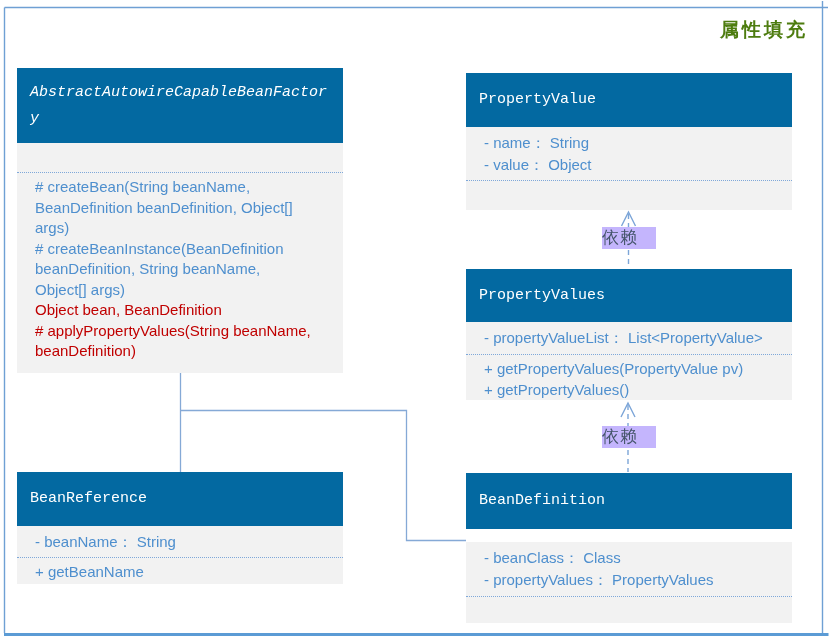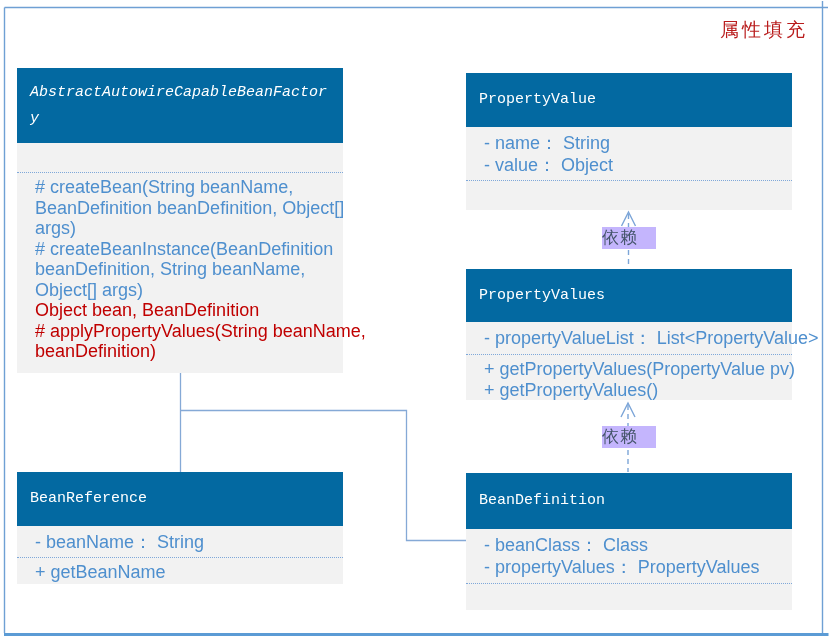--- a/index.html
+++ b/index.html
@@ -4,37 +4,37 @@
 <style>
   html,body{margin:0;padding:0;}
   body{
     width:832px;height:639px;position:relative;background:#ffffff;
     font-family:"Liberation Sans", sans-serif;overflow:hidden;
   }
   svg.layer{position:absolute;left:0;top:0;width:832px;height:639px;pointer-events:none;}
 
   .page-title{
     position:absolute;top:17px;left:720px;width:96px;height:26px;
-    font-size:19px;letter-spacing:3px;color:#b91c1c;white-space:nowrap;
+    font-size:19px;letter-spacing:3px;color:#4d7c0f;white-space:nowrap;font-weight:bold;
   }
 
   .uml-class{position:absolute;}
   .uml-header{
     background:#0369a1;color:#ffffff;display:flex;align-items:center;
     padding:0 14px 0 13px;box-sizing:border-box;
   }
   .uml-header .title{
     font-family:"Liberation Mono", monospace;font-size:15px;line-height:26px;
     word-break:break-all;width:100%;
   }
   .uml-class.abstract .uml-header .title{font-style:italic;}
   .uml-body{background:#F2F2F2;display:flex;flex-direction:column;box-sizing:border-box;}
   .uml-attrs{box-sizing:border-box;padding:5px 6px 0 18px;}
   .uml-methods{box-sizing:border-box;padding:4px 6px 0 18px;border-top:1px dotted #7FA8D9;flex:1;}
-  .line{font-size:18px;white-space:pre;}
+  .line{font-size:15px;white-space:pre;}
   .uml-attrs .line{line-height:22px;}
   .uml-methods .line{line-height:20.5px;}
   .line.blue{color:#4E8FCE;}
   .line.red{color:#C00000;}
 
   .dep-label{
     position:absolute;width:54px;height:22px;text-align:left;line-height:22px;
     background:#c4b5fd;color:#44546A;font-size:17px;letter-spacing:1px;white-space:nowrap;
   }
 </style>
@@ -105,21 +105,21 @@
         <div class="line blue">+ getPropertyValues(PropertyValue pv)</div>
         <div class="line blue">+ getPropertyValues()</div>
       </div>
   </div>
 </div>
 
 <div class="uml-class" style="left:466px;top:473px;width:326px;">
   <div class="uml-header" style="height:56px;">
     <span class="title">BeanDefinition</span>
   </div>
-  <div class="uml-body" style="height:81px;">
+  <div class="uml-body" style="height:81px;margin-top:13px;">
     <div class="uml-attrs" style="height:54px;">
         <div class="line blue">- beanClass： Class</div>
         <div class="line blue">- propertyValues： PropertyValues</div>
       </div>
     <div class="uml-methods"></div>
   </div>
 </div>
 
 <div class="uml-class" style="left:17px;top:472px;width:326px;">
   <div class="uml-header" style="height:54px;">

